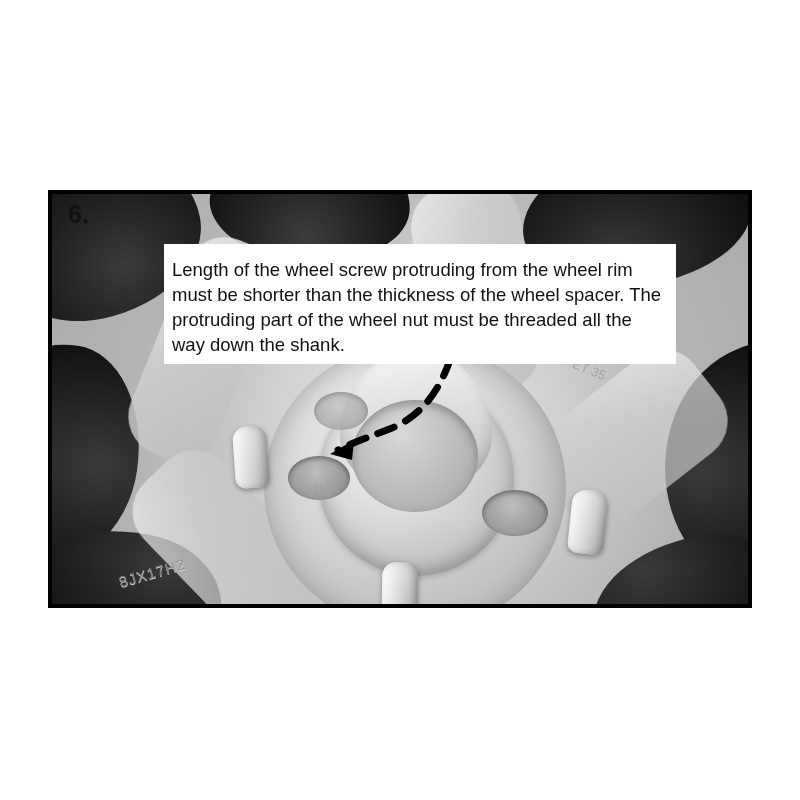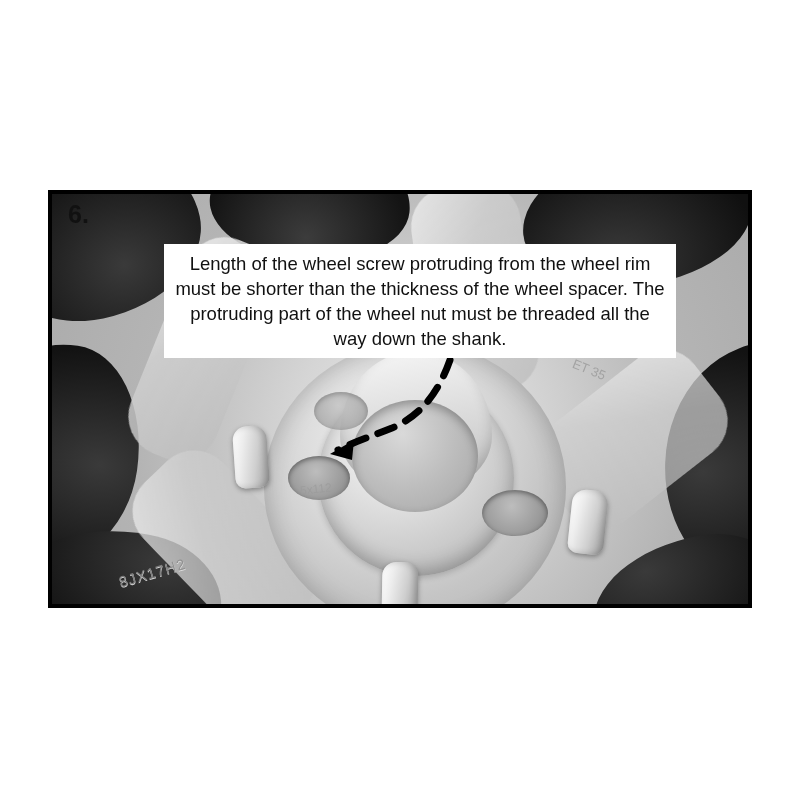--- a/index.html
+++ b/index.html
@@ -193,23 +193,23 @@
     line-height: 1;
   }
 
   
   .caption {
     position: absolute;
     left: 112px;
     top: 50px;
     width: 512px;
     background: #ffffff;
-    padding: 7px 8px 7px 8px;
+    padding: 13px 8px 7px 8px;
     box-sizing: border-box;
-    text-align: center;
+    text-align: left;
     font-size: 18.5px;
     line-height: 25px;
     color: #111111;
   }
 
   
   .callout {
     position: absolute;
     left: 190px;
     top: 160px;

